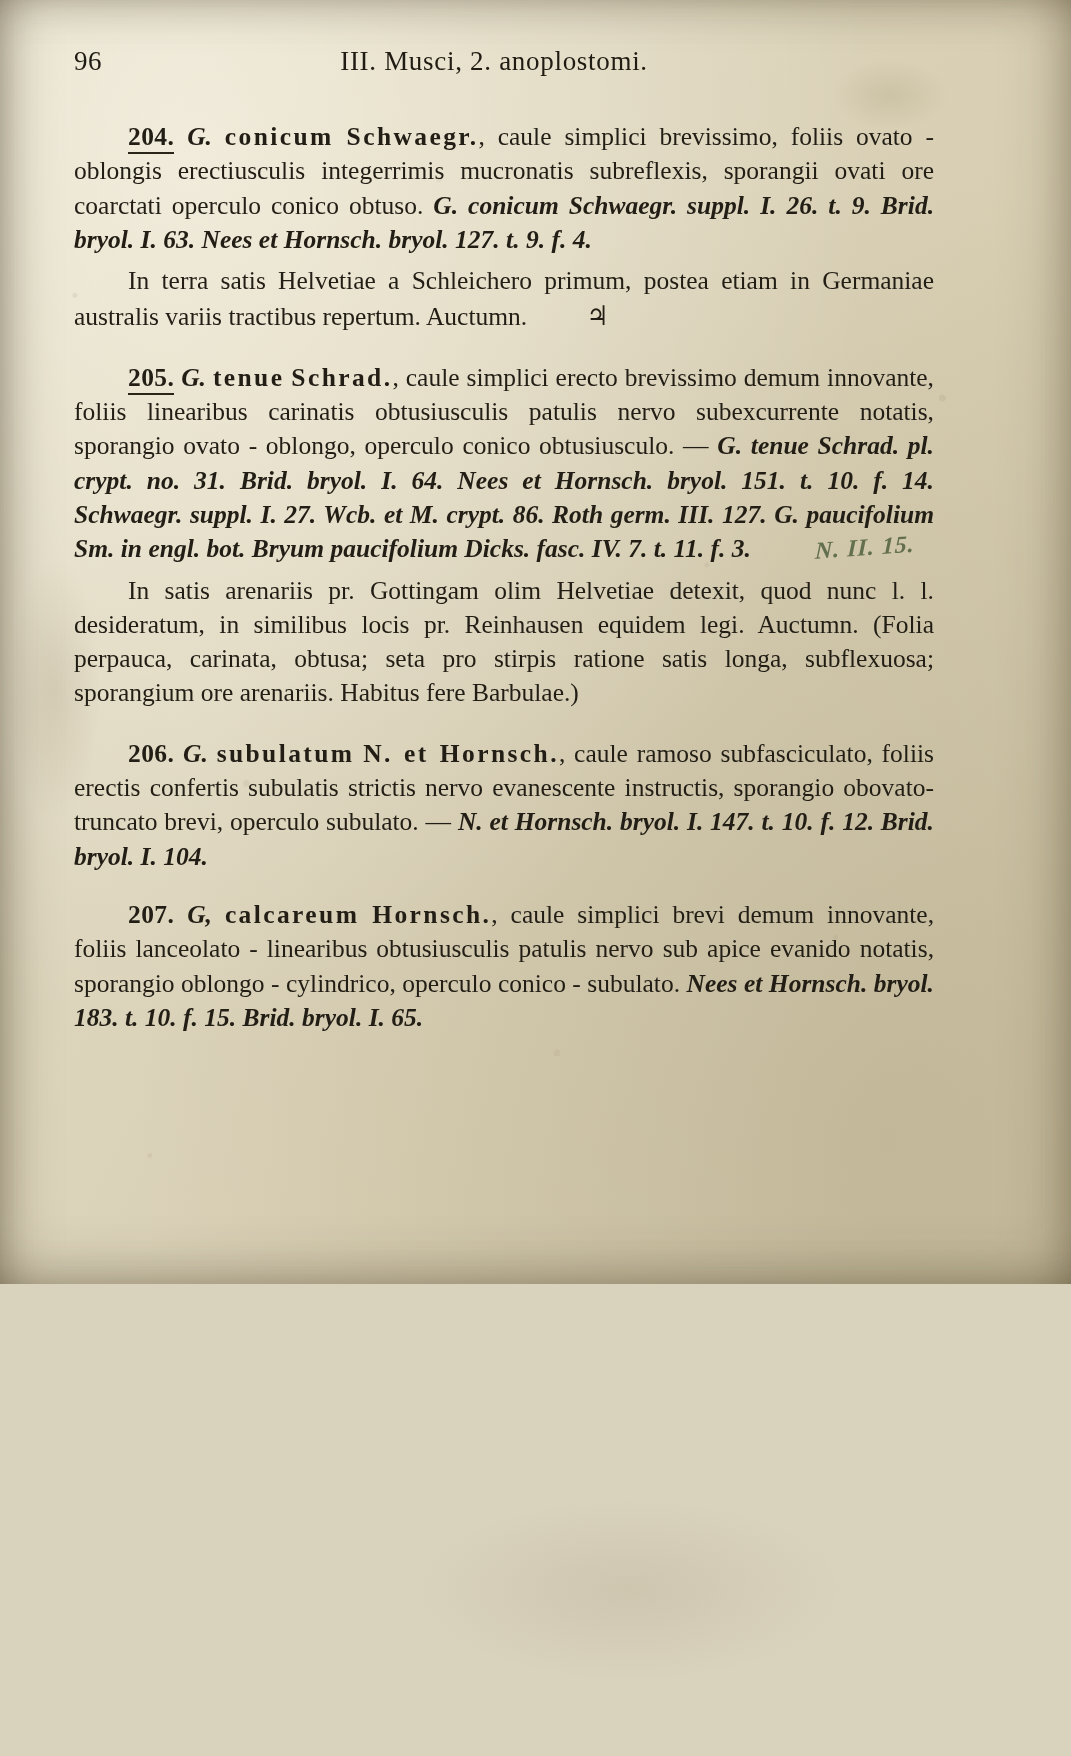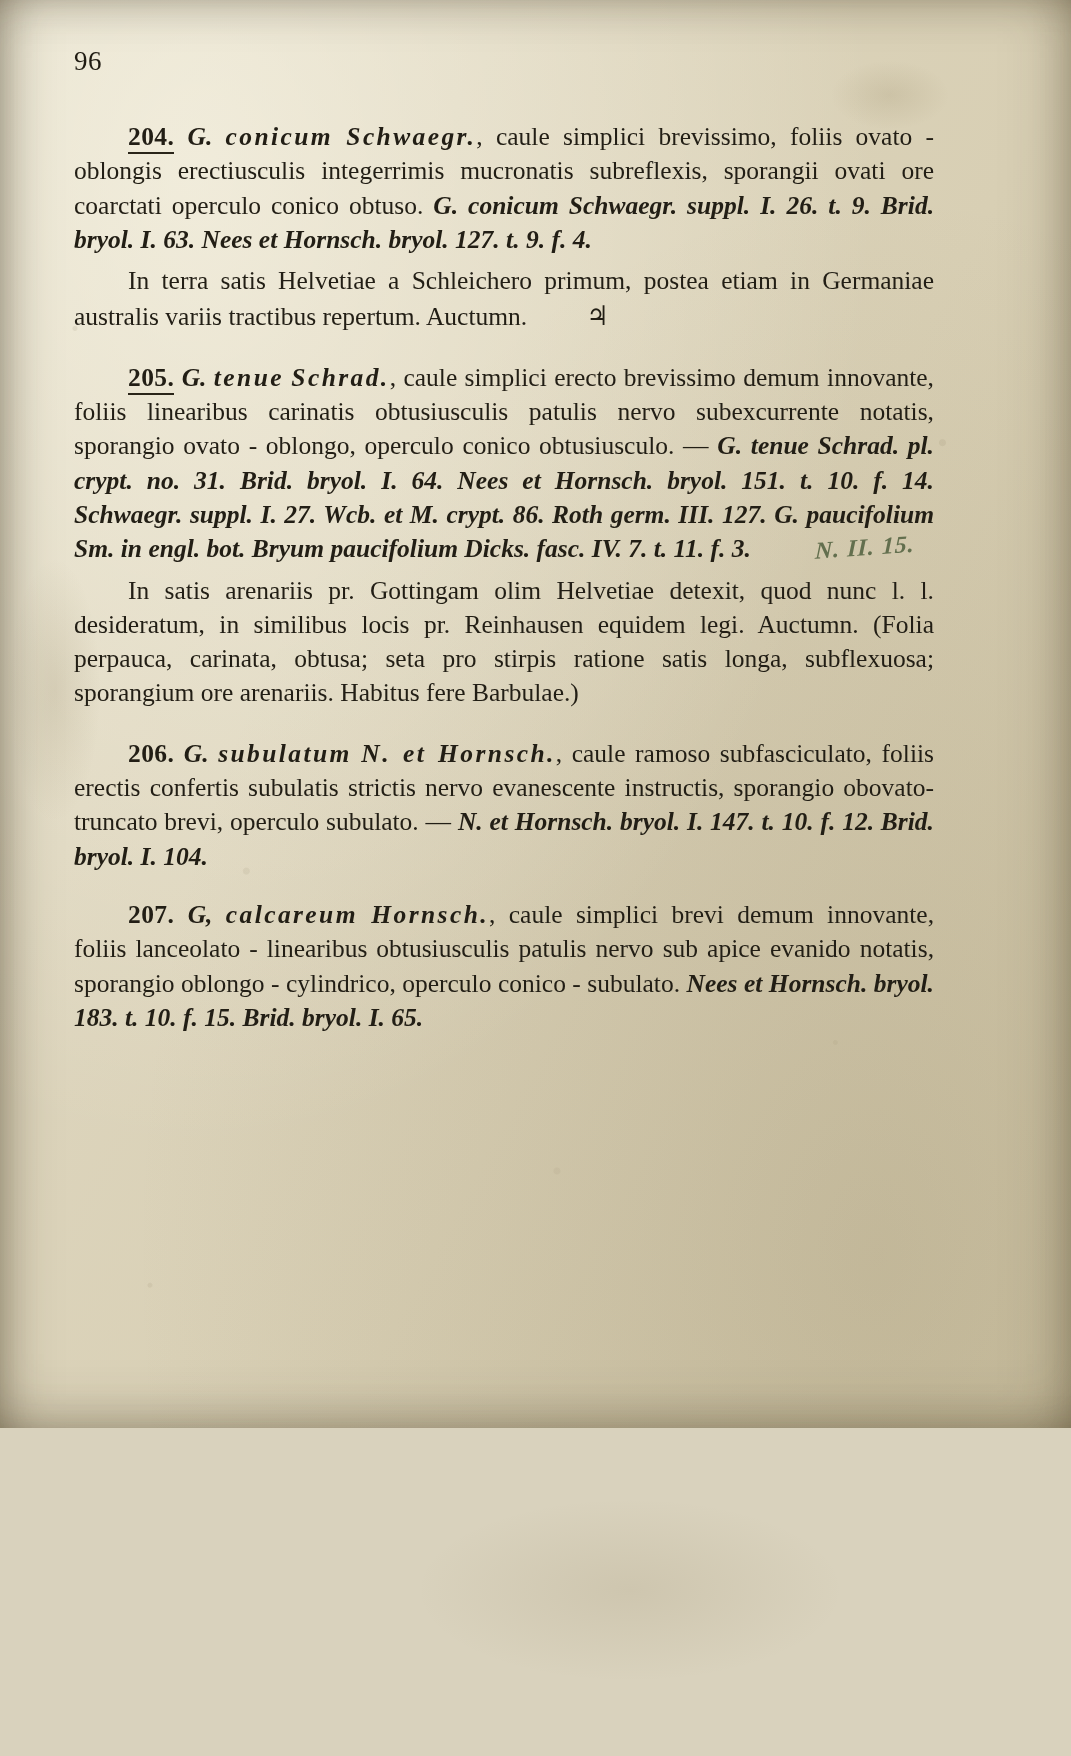--- a/index.html
+++ b/index.html
@@ -10,21 +10,21 @@
     width: 1071px;
     height: 1756px;
     background: #d9d2bd;
     font-family: "Liberation Serif", serif;
     color: #1d1a14;
     overflow: hidden;
   }
   .page {
     position: relative;
     width: 1071px;
-    height: 1428px;
+    height: 1284px;
     background:
       radial-gradient(ellipse at 18% 12%, rgba(255,252,240,0.55) 0%, rgba(255,252,240,0) 55%),
       radial-gradient(ellipse at 82% 88%, rgba(120,104,70,0.18) 0%, rgba(120,104,70,0) 60%),
       linear-gradient(118deg, #e2dcc6 0%, #ddd5bd 28%, #d8cfb4 60%, #cfc5a6 100%);
   }
   .grain {
     position: absolute;
     inset: 0;
     pointer-events: none;
     background-image:
@@ -92,21 +92,20 @@
   .num {
     font-weight: bold;
     letter-spacing: 0.4px;
   }
   .num.ul {
     border-bottom: 2px solid #2a2519;
     padding-bottom: 1px;
   }
   .sp {
     font-weight: bold;
-    font-style: italic;
     letter-spacing: 2.4px;
   }
   .g {
     font-weight: bold;
     font-style: italic;
   }
   .cit {
     font-weight: bold;
     font-style: italic;
   }
@@ -145,20 +144,21 @@
   <div class="grain"></div>
 
   <div class="smudge" style="left:830px; top:60px; width:120px; height:70px; background:radial-gradient(ellipse, rgba(110,92,52,0.12) 0%, rgba(110,92,52,0) 70%);"></div>
   <div class="smudge" style="left:10px; top:560px; width:90px; height:260px; background:radial-gradient(ellipse, rgba(110,92,52,0.13) 0%, rgba(110,92,52,0) 72%);"></div>
   <div class="smudge" style="left:420px; top:1500px; width:420px; height:180px; background:radial-gradient(ellipse, rgba(110,92,52,0.10) 0%, rgba(110,92,52,0) 72%);"></div>
 
   <div class="content">
 
     <div class="header">
       <div class="folio">96</div>
+      <div class="running-title">III. Musci, 2. anoplostomi.</div>
     </div>
 
     <div class="blk-tight">
       <p class="entry indent"><span class="num ul">204.</span> <span class="g">G.</span> <span class="sp">conicum</span> <span class="sp">Schwaegr.</span><span>, caule simplici brevissimo, foliis ovato - oblongis erectiusculis integerrimis mucronatis subreflexis, sporangii ovati ore coarctati operculo conico obtuso.</span> <span class="cit">G. conicum Schwaegr. suppl. I. 26. t. 9. Brid. bryol. I. 63. Nees et Hornsch. bryol. 127. t. 9. f. 4.</span></p>
       <p class="note indent"><span>In terra satis Helvetiae a </span><span class="auth">Schleichero</span><span> primum, postea etiam in Germaniae australis variis tractibus repertum. Auctumn.</span> <span class="symbol-2">♃</span></p>
     </div>
 
     <div class="blk-tight">
       <p class="entry indent"><span class="num ul">205.</span> <span class="g">G.</span> <span class="sp">tenue</span> <span class="sp">Schrad.</span><span>, caule simplici erecto brevissimo demum innovante, foliis linearibus carinatis obtusiusculis patulis nervo subexcurrente notatis, sporangio ovato - oblongo, operculo conico obtusiusculo. —</span> <span class="cit">G. tenue Schrad. pl. crypt. no. 31. Brid. bryol. I. 64. Nees et Hornsch. bryol. 151. t. 10. f. 14. Schwaegr. suppl. I. 27. Wcb. et M. crypt. 86. Roth germ. III. 127. G. paucifolium Sm. in engl. bot. Bryum paucifolium Dicks. fasc. IV. 7. t. 11. f. 3.</span><span class="pencil">N. II. 15.</span></p>
       <p class="note indent"><span>In satis arenariis pr. Gottingam olim </span><span class="auth">Helvetiae</span><span> detexit, quod nunc l. l. desideratum, in similibus locis pr. Reinhausen equidem legi. Auctumn. (Folia perpauca, carinata, obtusa; seta pro stirpis ratione satis longa, subflexuosa; sporangium ore arenariis. Habitus fere Barbulae.)</span></p>

